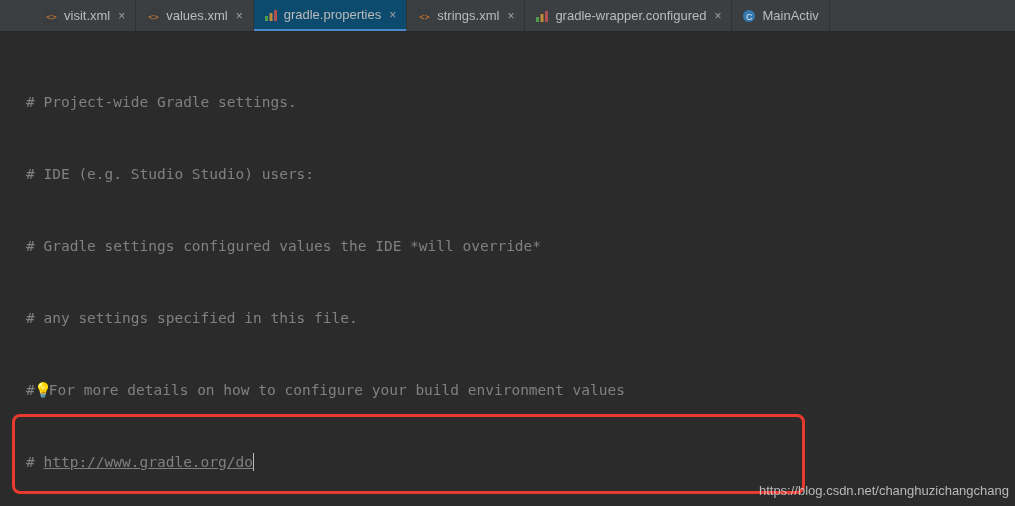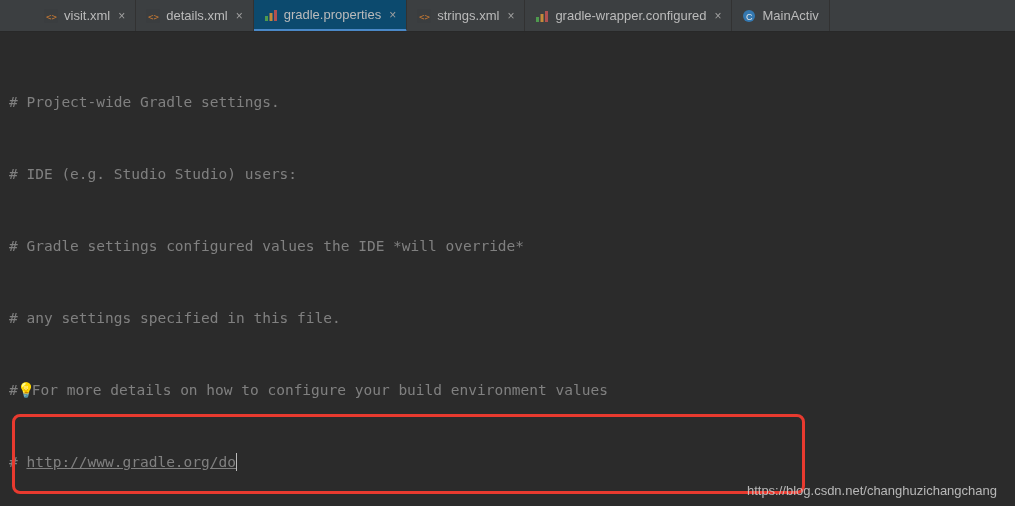--- a/index.html
+++ b/index.html
@@ -48,38 +48,38 @@
   .icon-xml, .icon-prop, .icon-main {
     display:inline-flex; width:14px; height:14px;
   }
   .editor {
     padding: 10px 0 0 0;
     line-height: 24px;
     font-size: 14.5px;
     white-space: pre;
     overflow: hidden;
   }
-  .line { padding-left: 9px; height: 24px; display:flex; align-items:center; }
+  .line { padding-left: 26px; height: 24px; display:flex; align-items:center; }
   .comment { color: #808080; }
   .link { color: #808080; text-decoration: underline; text-align: right; }
   .bulb {
     display:inline-block; width:14px; text-align:center;
     color:#f0a732;
   }
   .hl-box {
     position:absolute;
     left:12px; right:210px;
     top: 414px; height: 80px;
     border: 3px solid #e83a2f;
     border-radius: 8px;
     pointer-events:none;
   }
   .watermark {
     position:absolute;
-    right: 18px; bottom: 8px;
+    right: 6px; bottom: 8px;
     color:#d0d0d0;
     font-family: "Segoe UI", Arial, sans-serif;
     font-size: 13px;
     opacity:0.85;
     pointer-events:none;
   }
   .caret {
     display:inline-block; width:1px; height:18px; background:#bbbbbb;
     vertical-align:middle;
   }
@@ -101,21 +101,21 @@
     <span class="close">×</span>
   </div>
 
   <div class="tab">
     <span class="icon-xml">
       <svg viewBox="0 0 14 14">
           <rect width="14" height="14" rx="2" fill="#3a3d3f"></rect>
           <text x="2" y="11" font-size="9" font-family="monospace" fill="#c47833">&lt;&gt;</text>
         </svg>
     </span>
-    <span class="fname">details.xml</span>
+    <span class="fname">values.xml</span>
     <span class="close">×</span>
   </div>
 
   <div class="tab active">
     <span class="icon-prop">
       <svg viewBox="0 0 14 14">
           <rect x="1" y="8" width="3" height="5" fill="#4e9a4e"></rect>
           <rect x="5.5" y="5" width="3" height="8" fill="#c48a3a"></rect>
           <rect x="10" y="2" width="3" height="11" fill="#b05050"></rect>
         </svg>

